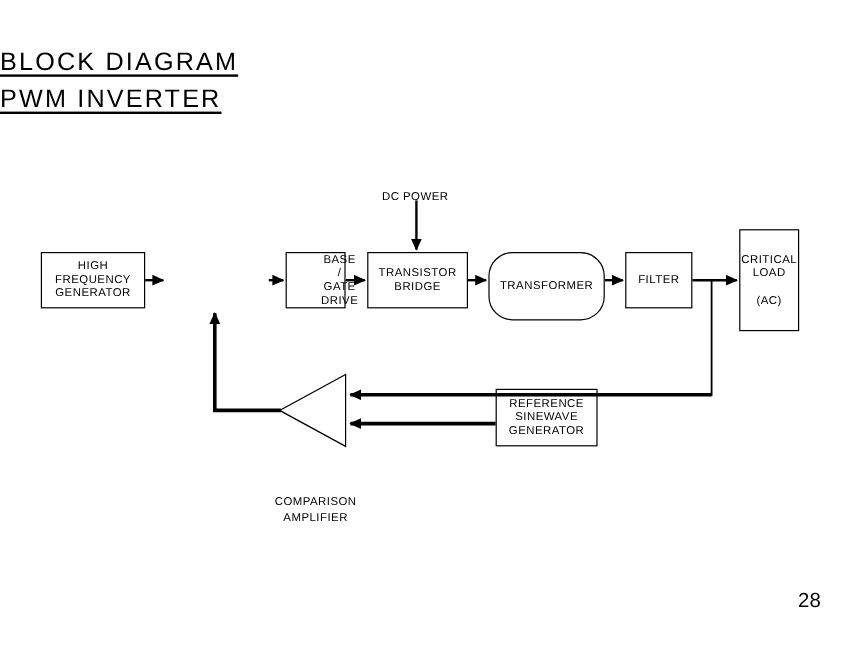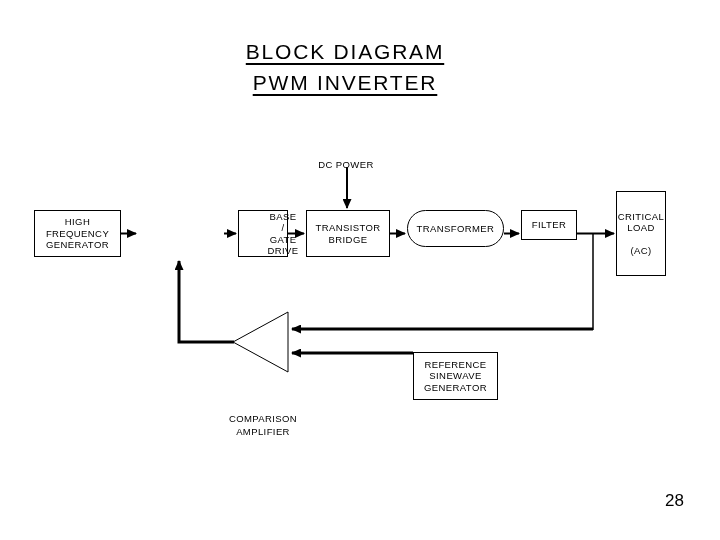--- a/index.html
+++ b/index.html
@@ -14,21 +14,20 @@
     width: 720px;
     height: 540px;
     background: #ffffff;
     overflow: hidden;
   }
   .title {
     position: absolute;
     top: 36px;
     left: 0;
     width: 690px;
-    text-align: center;
     font-size: 21px;
     line-height: 31px;
     letter-spacing: 1.8px;
   }
   .title .tline span {
     text-decoration: underline;
     text-decoration-thickness: 2px;
     text-underline-offset: 4px;
   }
   .label {
@@ -52,24 +51,24 @@
     text-align: center;
     font-size: 9.5px;
     line-height: 11.5px;
     letter-spacing: 0.4px;
     white-space: pre-line;
   }
   .b-hfg { left: 34px;  top: 210px; width: 87px; height: 47px; }
   .b-pwm { left: 138px; top: 210px; width: 86px; height: 47px; }
   .b-bgd { left: 238px; top: 210px; width: 50px; height: 47px; padding-left: 40px; }
   .b-tb  { left: 306px; top: 210px; width: 84px; height: 47px; }
-  .b-tf  { left: 407px; top: 210px; width: 97px; height: 37px; border-radius: 20px; }
-  .b-flt { left: 521px; top: 210px; width: 56px; height: 30px; }
+  .b-tf  { left: 407px; top: 210px; width: 97px; height: 57px; border-radius: 20px; }
+  .b-flt { left: 521px; top: 210px; width: 56px; height: 47px; }
   .b-cl  { left: 616px; top: 191px; width: 50px; height: 85px; }
-  .b-ref { left: 413px; top: 352px; width: 85px; height: 48px; text-align: center; }
+  .b-ref { left: 413px; top: 324px; width: 85px; height: 48px; text-align: center; }
   .wires {
     position: absolute;
     left: 0;
     top: 0;
     width: 720px;
     height: 540px;
   }
   .page-number {
     position: absolute;
     left: 646px;

